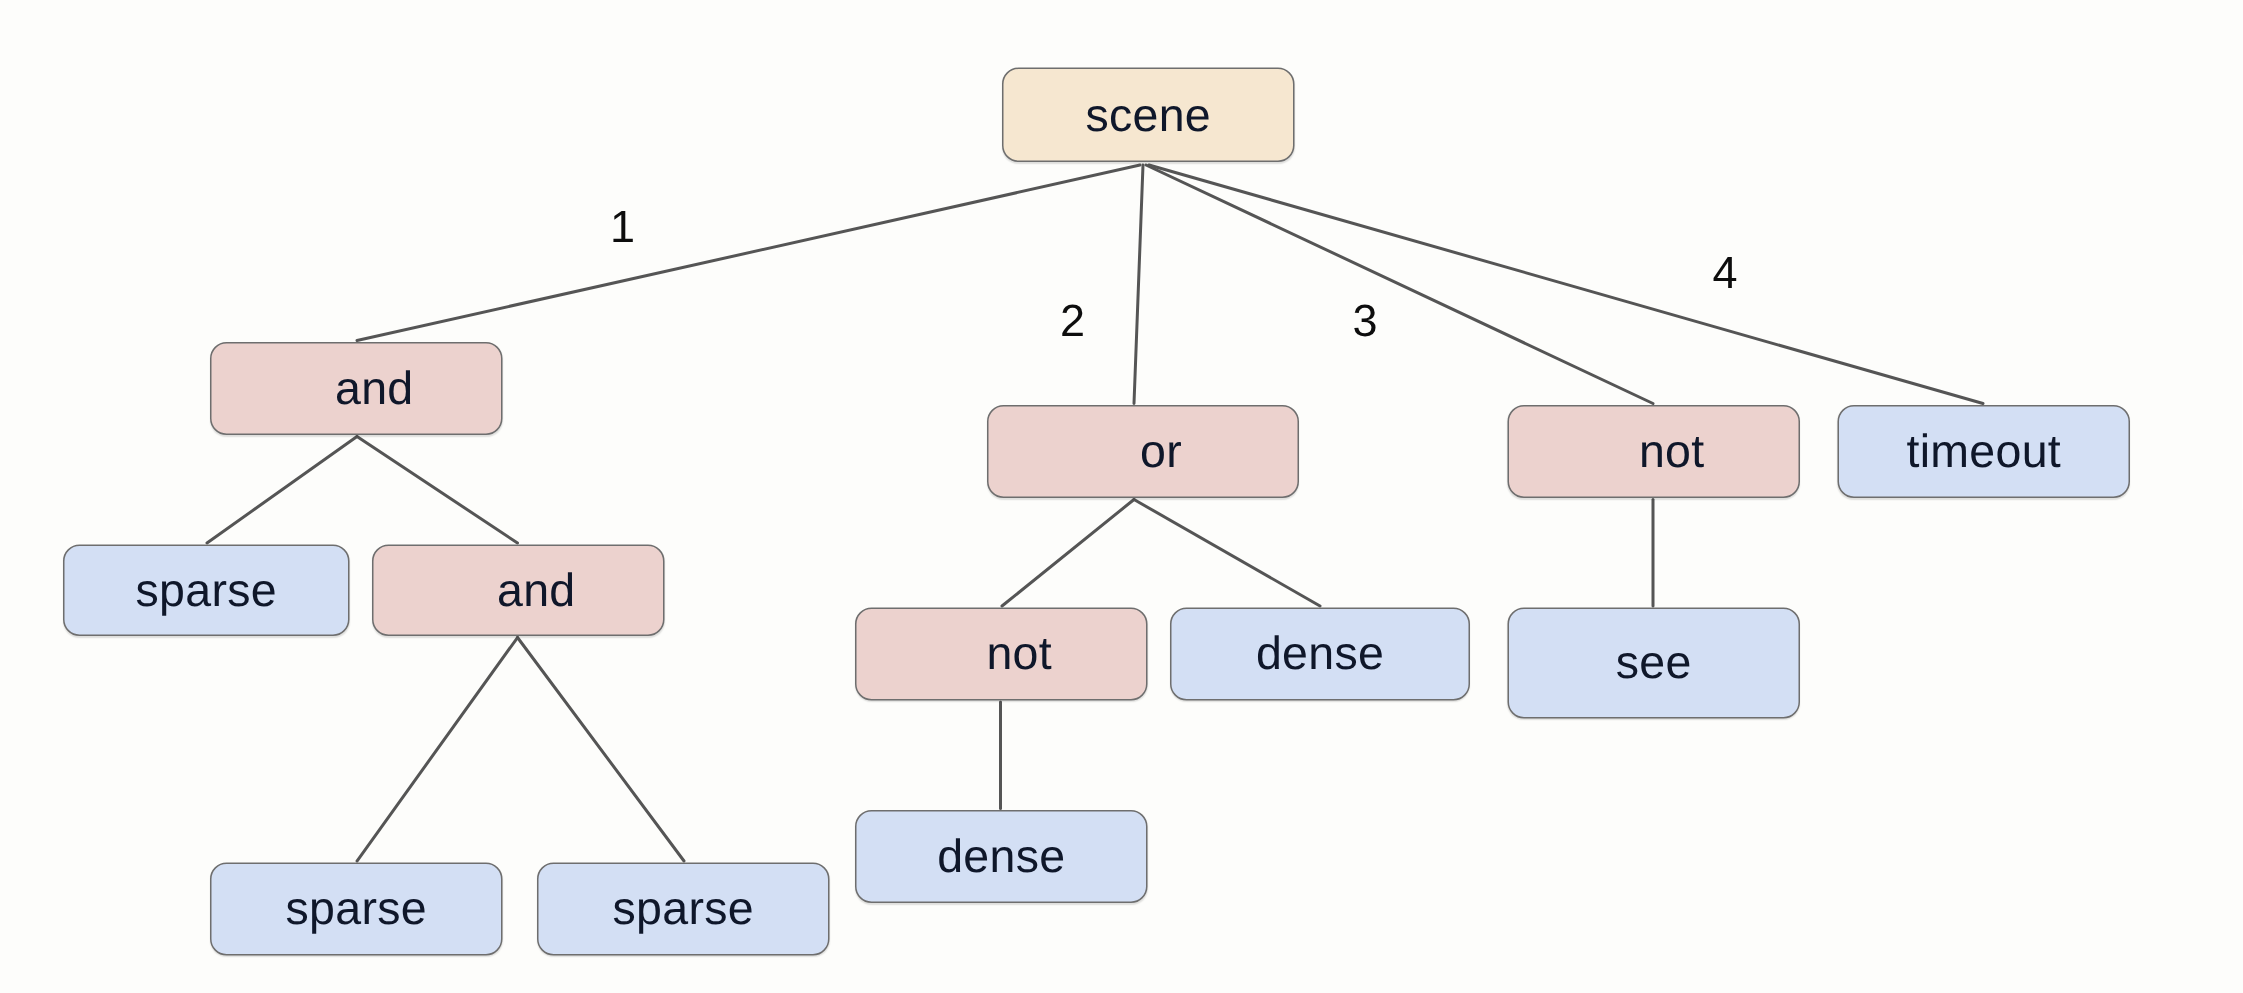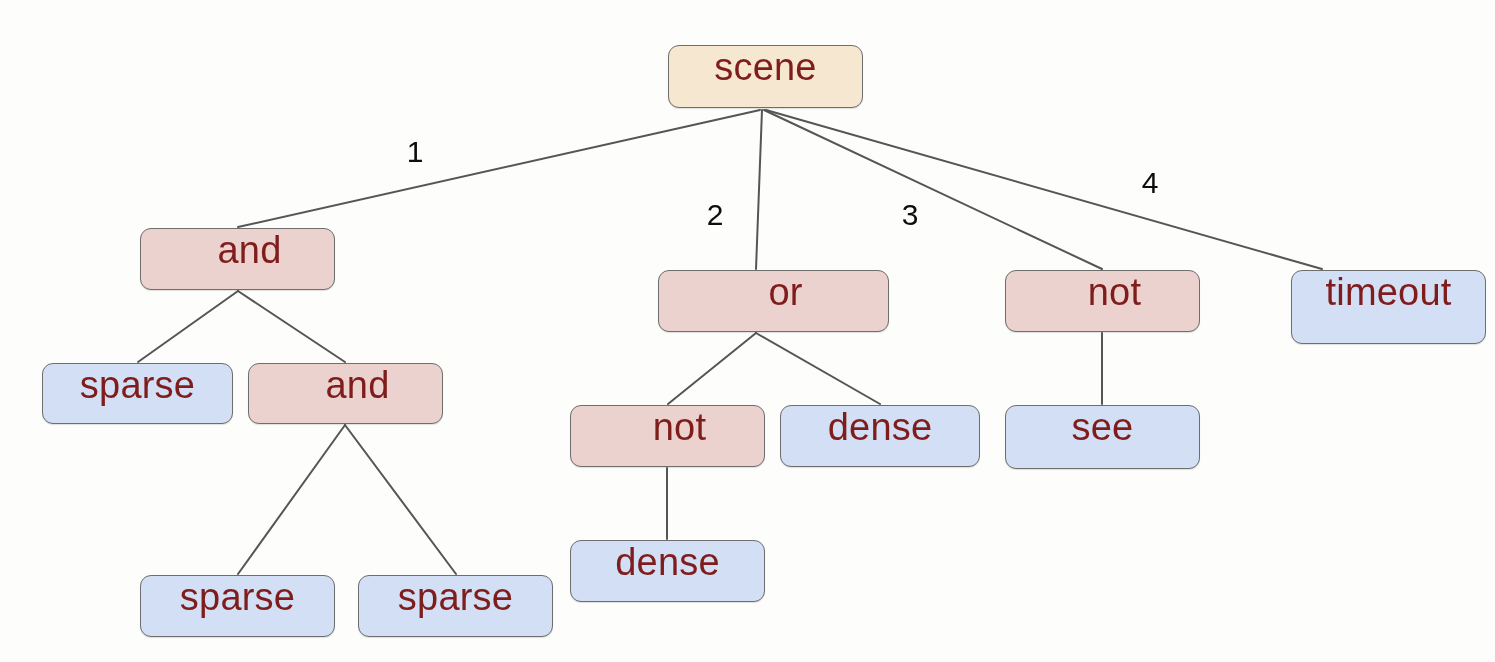--- a/index.html
+++ b/index.html
@@ -22,24 +22,24 @@
     width: 1495px;
     height: 662px;
     pointer-events: none;
   }
   .node {
     position: absolute;
     box-sizing: border-box;
     border: 1.6px solid #6e6e6e;
     border-radius: 11px;
     display: flex;
-    align-items: flex-start;
+    align-items: center;
     justify-content: center;
-    font-size: 38px;
-    color: #7f1d1d;
+    font-size: 31px;
+    color: #0f172a;
     letter-spacing: 0.2px;
     box-shadow: 0 1px 1px rgba(0,0,0,0.12);
   }
   .node.root   { background: #f6e7d0; }
   .node.op     { background: #ecd2ce; padding-left: 24px; }
   .node.term   { background: #d3dff4; }
   .edge-label {
     position: absolute;
     font-size: 30px;
     color: #0d0d0d;
@@ -65,42 +65,42 @@
       <line x1="667" y1="468" x2="667" y2="539" stroke="#555555" stroke-width="2" stroke-linecap="round"></line>
       <line x1="1102" y1="333" x2="1102" y2="404" stroke="#555555" stroke-width="2" stroke-linecap="round"></line>
     </svg>
   <div id="node-layer">
       <div class="node root" style="left: 668px; top: 45px; width: 195px; height: 63px;">
         <span>scene</span>
       </div>
       <div class="node op" style="left: 140px; top: 228px; width: 195px; height: 62px;">
         <span>and</span>
       </div>
-      <div class="node op" style="left: 658px; top: 270px; width: 231px; height: 62px;">
+      <div class="node op" style="left: 658px; top: 270px; width: 208px; height: 62px;">
         <span>or</span>
       </div>
       <div class="node op" style="left: 1005px; top: 270px; width: 195px; height: 62px;">
         <span>not</span>
       </div>
-      <div class="node term" style="left: 1291px; top: 270px; width: 195px; height: 74px;">
+      <div class="node term" style="left: 1225px; top: 270px; width: 195px; height: 62px;">
         <span>timeout</span>
       </div>
       <div class="node term" style="left: 42px; top: 363px; width: 191px; height: 61px;">
         <span>sparse</span>
       </div>
       <div class="node op" style="left: 248px; top: 363px; width: 195px; height: 61px;">
         <span>and</span>
       </div>
       <div class="node op" style="left: 570px; top: 405px; width: 195px; height: 62px;">
         <span>not</span>
       </div>
       <div class="node term" style="left: 780px; top: 405px; width: 200px; height: 62px;">
         <span>dense</span>
       </div>
-      <div class="node term" style="left: 1005px; top: 405px; width: 195px; height: 64px;">
+      <div class="node term" style="left: 1005px; top: 405px; width: 195px; height: 74px;">
         <span>see</span>
       </div>
       <div class="node term" style="left: 570px; top: 540px; width: 195px; height: 62px;">
         <span>dense</span>
       </div>
       <div class="node term" style="left: 140px; top: 575px; width: 195px; height: 62px;">
         <span>sparse</span>
       </div>
       <div class="node term" style="left: 358px; top: 575px; width: 195px; height: 62px;">
         <span>sparse</span>

